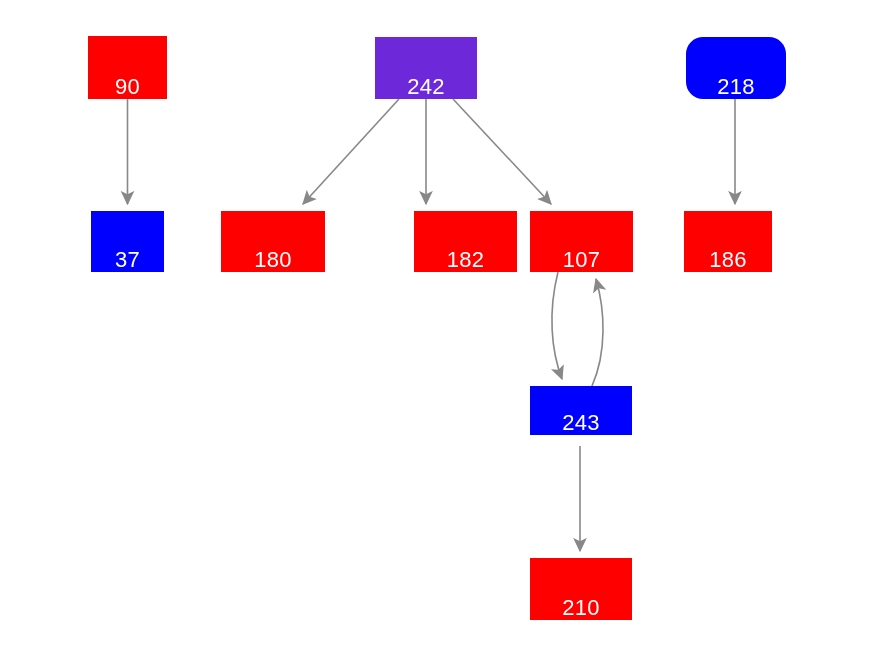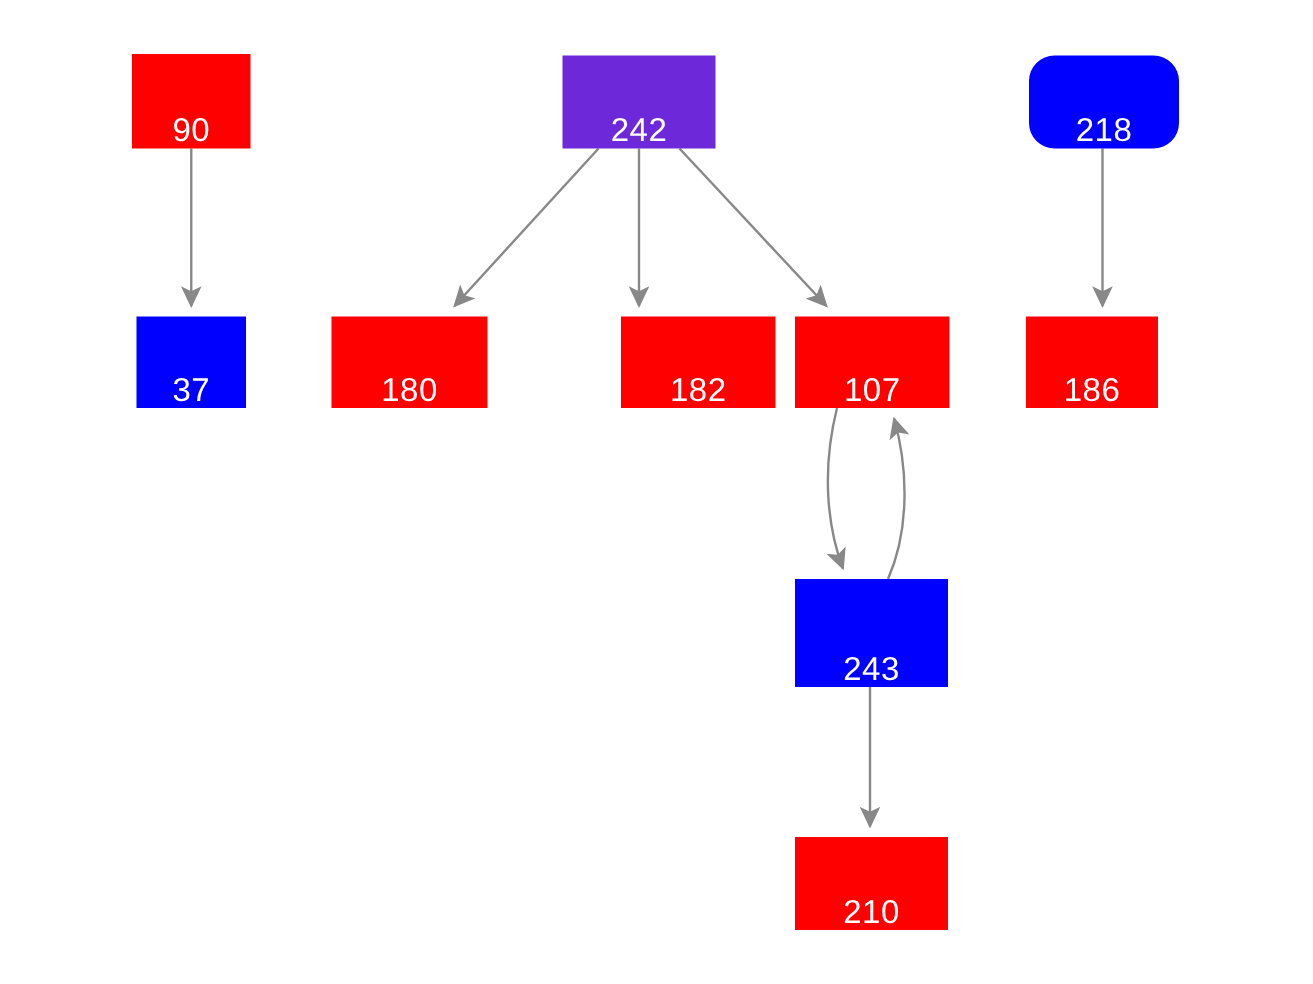--- a/index.html
+++ b/index.html
@@ -86,21 +86,21 @@
       </div>
       <div class="node" style="left: 374px; top: 211px; width: 103px; height: 61px; background: rgb(255, 0, 0); margin-left: 40px;">
         <span class="node-label">182</span>
       </div>
       <div class="node" style="left: 530px; top: 211px; width: 103px; height: 61px; background: rgb(255, 0, 0);">
         <span class="node-label">107</span>
       </div>
       <div class="node" style="left: 684px; top: 211px; width: 88px; height: 61px; background: rgb(255, 0, 0);">
         <span class="node-label">186</span>
       </div>
-      <div class="node" style="left: 530px; top: 386px; width: 102px; height: 72px; background: rgb(0, 0, 255);">
+      <div class="node" style="left: 530px; top: 386px; width: 102px; height: 49px; background: rgb(0, 0, 255);">
         <span class="node-label">243</span>
       </div>
       <div class="node" style="left: 530px; top: 558px; width: 102px; height: 62px; background: rgb(255, 0, 0);">
         <span class="node-label">210</span>
       </div>
     </div>
 
 </div>
 
 </body></html>

